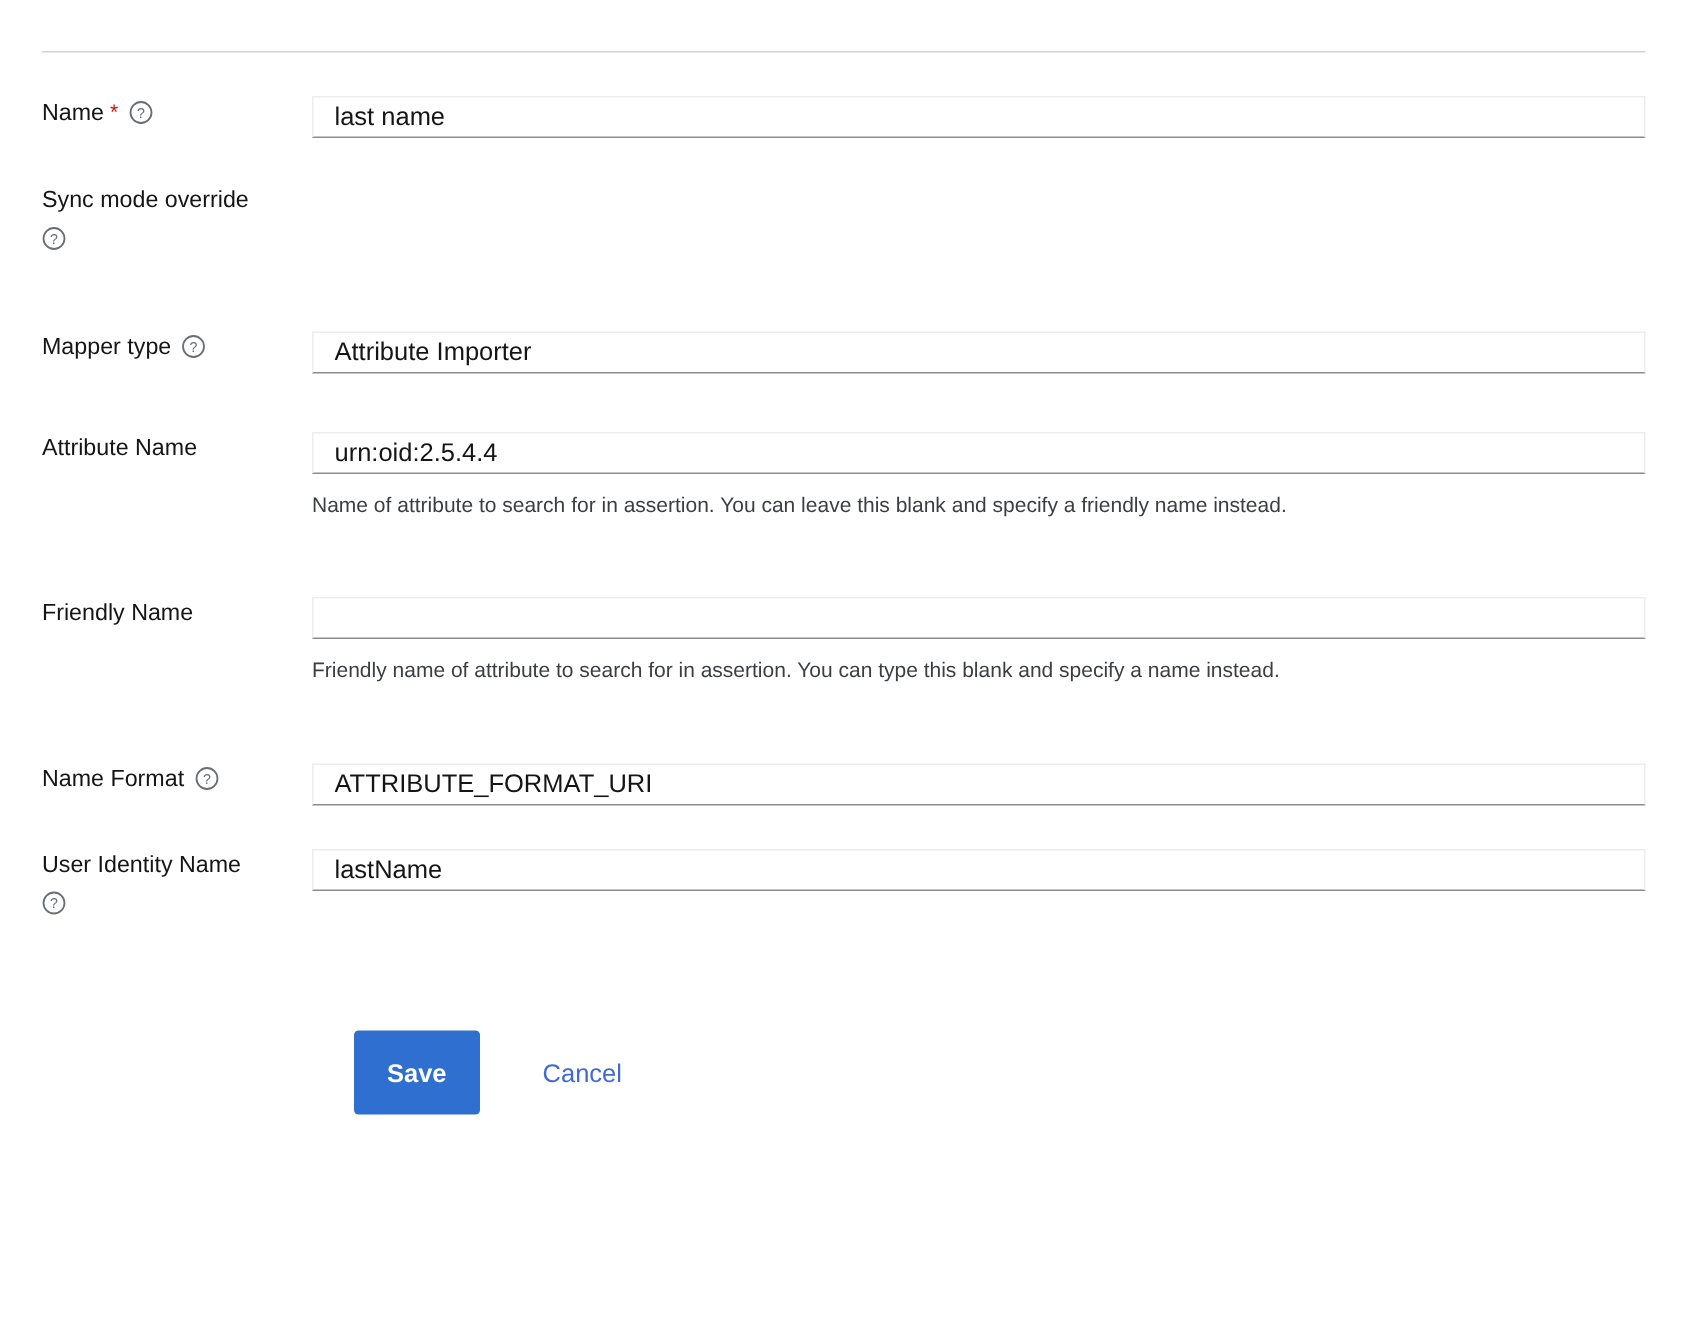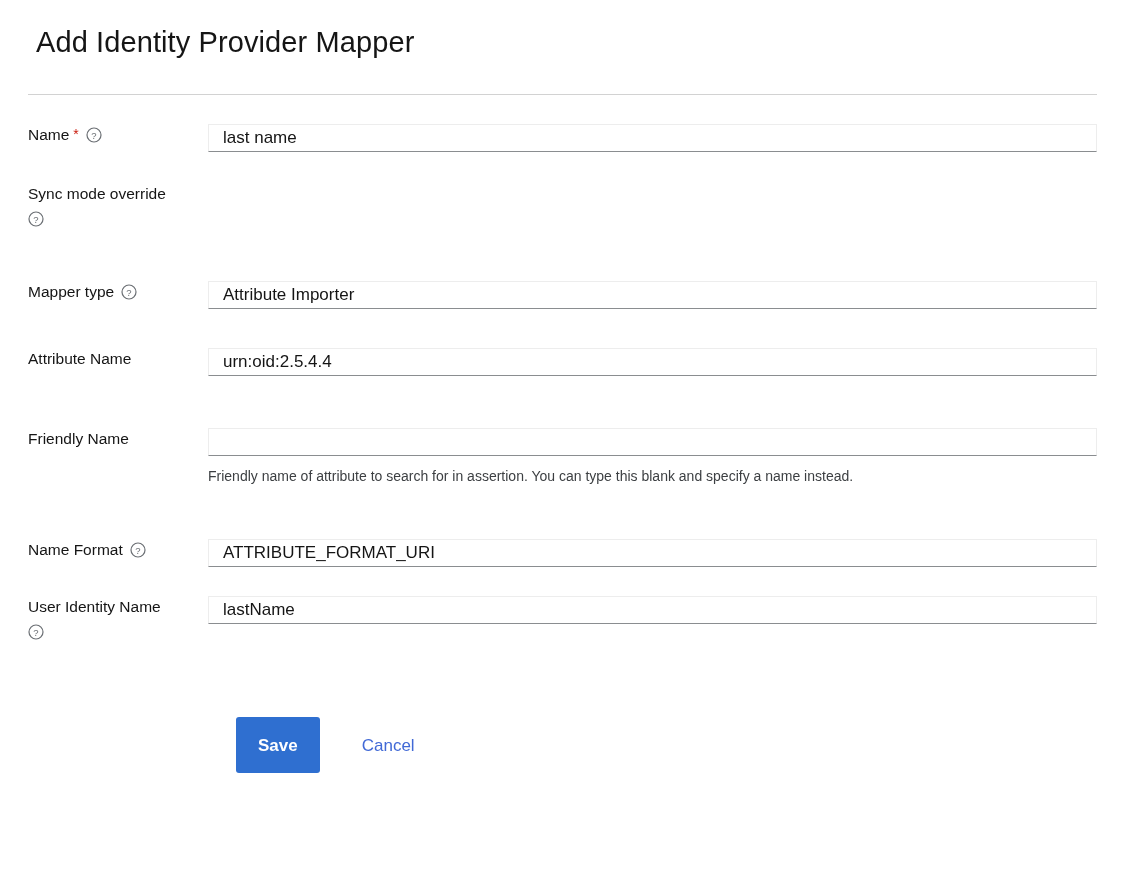--- a/index.html
+++ b/index.html
@@ -139,23 +139,20 @@
     padding: 0 12px;
     margin-left: 30px;
     cursor: pointer;
   }
 </style>
 </head>
 <body>
 
 <div class="page">
 
-  <div class="page-header">
-    <h1 class="page-title">Add Identity Provider Mapper</h1>
-  </div>
   <div class="header-divider" style="background: rgb(210, 210, 210);"></div>
 
   <div class="form" id="form-root">
       <div class="form-row" style="margin-top: 29px;">
         <label class="form-label"><span class="label-text">Name</span><span class="req-star">*</span><span class="help-icon"><svg width="16" height="16" viewBox="0 0 16 16" aria-hidden="true">
               <circle cx="8" cy="8" r="7" fill="none" stroke="#6a6e73" stroke-width="1.2"></circle>
               <text x="8" y="11.6" text-anchor="middle" font-family="Liberation Sans, sans-serif" font-size="9.5" fill="#6a6e73">?</text>
             </svg></span></label>
         <div class="form-control-wrap">
           <input type="text" class="txt-input" placeholder="" value="last name" style="">
@@ -175,20 +172,21 @@
               <text x="8" y="11.6" text-anchor="middle" font-family="Liberation Sans, sans-serif" font-size="9.5" fill="#6a6e73">?</text>
             </svg></span></label>
         <div class="form-control-wrap">
           <input type="text" class="txt-input" placeholder="" value="Attribute Importer" style="">
         </div>
       </div>
       <div class="form-row" style="margin-top: 39px;">
         <label class="form-label"><span class="label-text">Attribute Name</span></label>
         <div class="form-control-wrap">
           <input type="text" class="txt-input" placeholder="" value="urn:oid:2.5.4.4" style="">
+          <div class="helper-text">Name of attribute to search for in assertion. You can leave this blank and specify a friendly name instead.</div>
         </div>
       </div>
       <div class="form-row" style="margin-top: 52px;">
         <label class="form-label"><span class="label-text">Friendly Name</span></label>
         <div class="form-control-wrap">
           <input type="text" class="txt-input" placeholder="" style="">
           <div class="helper-text">Friendly name of attribute to search for in assertion. You can type this blank and specify a name instead.</div>
         </div>
       </div>
       <div class="form-row" style="margin-top: 53px;">

